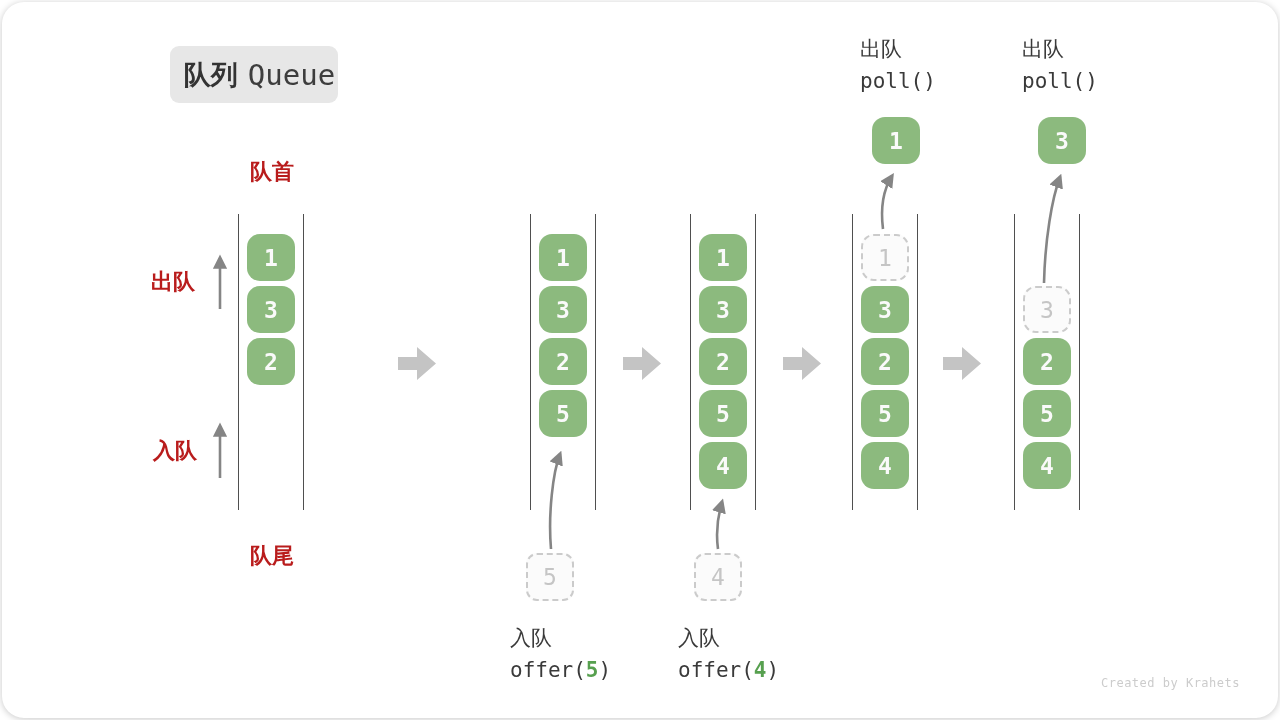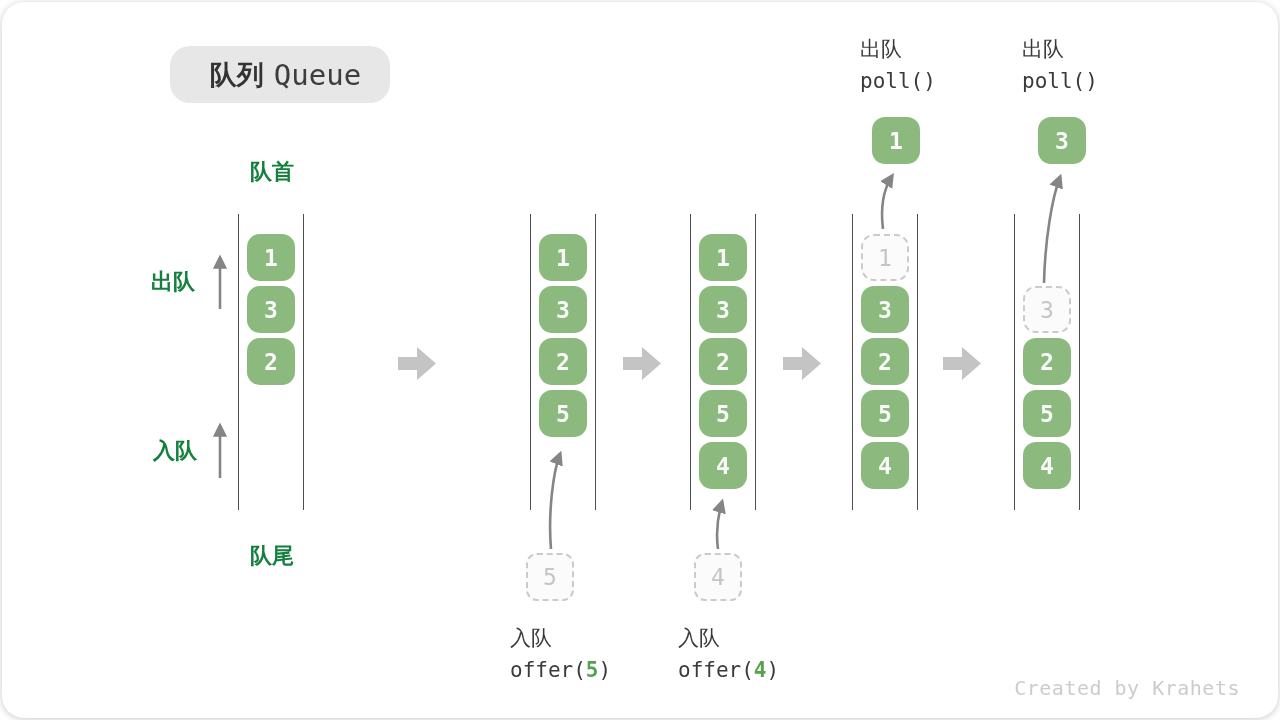--- a/index.html
+++ b/index.html
@@ -18,28 +18,28 @@
   *{margin:0;padding:0;box-sizing:border-box;}
   html,body{width:1280px;height:720px;background:#fff;overflow:hidden;}
   body{font-family:"Liberation Sans","DejaVu Sans",sans-serif;color:var(--ink);}
   .canvas{
     position:absolute;left:2px;top:2px;width:1276px;height:716px;
     background:#fff;border-radius:22px;
     box-shadow:0 1px 7px rgba(0,0,0,0.22);
   }
 
   .title-box{
-    position:absolute;left:168px;top:44px;width:220px;height:57px;
-    background:var(--title-bg);border-radius:20px;
+    position:absolute;left:168px;top:44px;width:168px;height:57px;
+    background:var(--title-bg);border-radius:9px;
     display:flex;align-items:center;justify-content:center;gap:10px;padding-left:11px;
   }
   .title-zh{font-size:27px;font-weight:700;color:#333;}
   .title-en{font-family:"DejaVu Sans Mono","Liberation Mono",monospace;font-size:29px;color:#3d3d3d;}
 
-  .lbl{position:absolute;font-weight:700;font-size:22px;color:#15803d;white-space:nowrap;}
+  .lbl{position:absolute;font-weight:700;font-size:22px;color:#b91c1c;white-space:nowrap;}
   .lbl-front{left:237px;top:155px;width:66px;text-align:center;}
   .lbl-rear{left:237px;top:539px;width:66px;text-align:center;}
   .lbl-deq{left:149px;top:265px;}
   .lbl-enq{left:151px;top:434px;}
 
   .queue-col{
     position:absolute;top:212px;width:66px;height:296px;
     border-left:1.5px solid var(--line);
     border-right:1.5px solid var(--line);
   }
@@ -73,21 +73,21 @@
     position:absolute;top:345px;width:38px;height:33px;background:var(--block-arrow);
     clip-path:polygon(0% 30%,50% 30%,50% 0%,100% 50%,50% 100%,50% 70%,0% 70%);
   }
   .op{position:absolute;white-space:nowrap;}
   .op .op-zh{font-size:21px;font-weight:500;color:#3a3a3a;line-height:33px;}
   .op .op-code{font-family:"DejaVu Sans Mono","Liberation Mono",monospace;font-size:21px;color:#3a3a3a;line-height:33px;}
   .op .arg{color:var(--green-accent);font-weight:700;}
   .footer{
     position:absolute;right:38px;top:674px;
     font-family:"DejaVu Sans Mono","Liberation Mono",monospace;
-    font-size:20px;color:var(--footer);letter-spacing:0.5px;
+    font-size:12px;color:var(--footer);letter-spacing:0.5px;
   }
   svg.arrows{position:absolute;left:0;top:0;width:1280px;height:720px;pointer-events:none;}
 </style>
 </head>
 <body>
 
 <div class="canvas">
 
   <div class="title-box">
     <span class="title-zh">队列</span>

